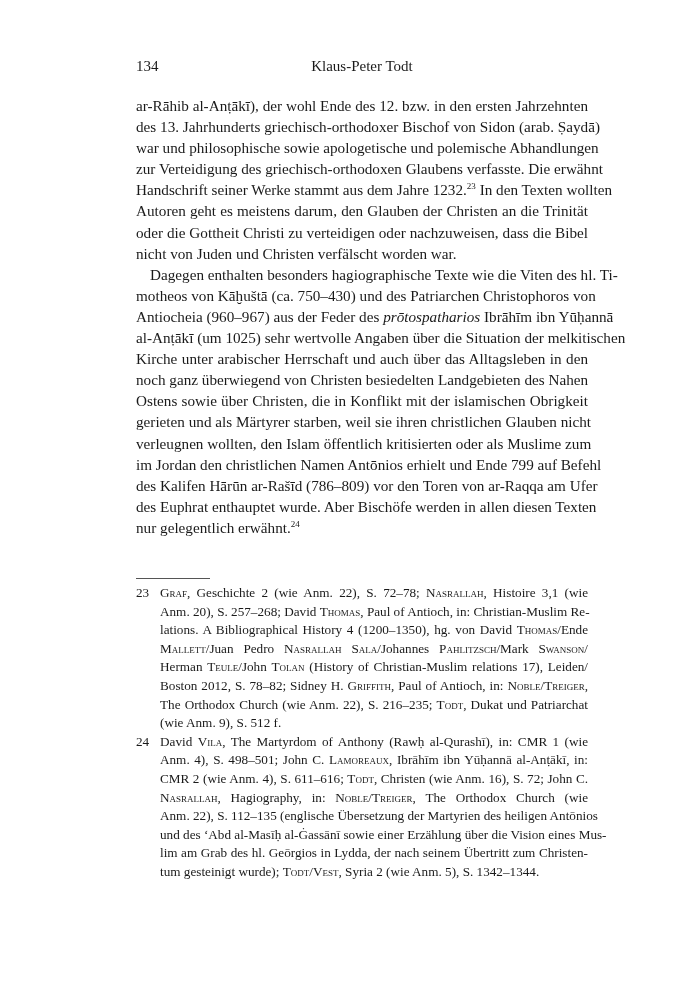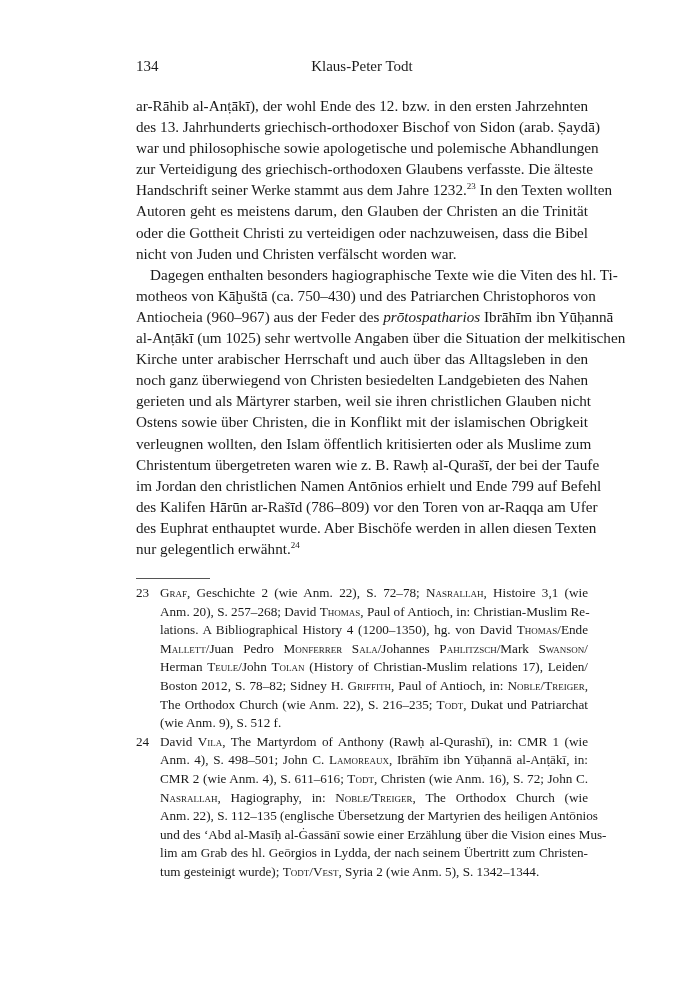--- a/index.html
+++ b/index.html
@@ -29,53 +29,52 @@
   <div class="header">
     <span class="page-num">134</span>
     <span class="running-head">Klaus-Peter Todt</span>
   </div>
 
   <div class="body">
     <div>
       <span class="line">ar-Rāhib al-Anṭākī), der wohl Ende des 12. bzw. in den ersten Jahrzehnten</span>
       <span class="line">des 13. Jahrhunderts griechisch-orthodoxer Bischof von Sidon (arab. Ṣaydā)</span>
       <span class="line">war und philosophische sowie apologetische und polemische Abhandlungen</span>
-      <span class="line">zur Verteidigung des griechisch-orthodoxen Glaubens verfasste. Die älteste</span>
+      <span class="line">zur Verteidigung des griechisch-orthodoxen Glaubens verfasste. Die erwähnt</span>
       <span class="line"><span>Handschrift seiner Werke stammt aus dem Jahre 1232.</span><sup>23</sup><span> In den Texten wollten</span></span>
       <span class="line">Autoren geht es meistens darum, den Glauben der Christen an die Trinität</span>
       <span class="line">oder die Gottheit Christi zu verteidigen oder nachzuweisen, dass die Bibel</span>
       <span class="line last">nicht von Juden und Christen verfälscht worden war.</span>
     </div>
     <div>
       <span class="line indent">Dagegen enthalten besonders hagiographische Texte wie die Viten des hl. Ti-</span>
       <span class="line">motheos von Kāḫuštā (ca. 750–430) und des Patriarchen Christophoros von</span>
       <span class="line"><span>Antiocheia (960–967) aus der Feder des </span><i>prōtospatharios</i><span> Ibrāhīm ibn Yūḥannā</span></span>
       <span class="line">al-Anṭākī (um 1025) sehr wertvolle Angaben über die Situation der melkitischen</span>
       <span class="line">Kirche unter arabischer Herrschaft und auch über das Alltagsleben in den</span>
       <span class="line">noch ganz überwiegend von Christen besiedelten Landgebieten des Nahen</span>
+      <span class="line">Ostens sowie über Christen, die in Konflikt mit der islamischen Obrigkeit</span>
       <span class="line">gerieten und als Märtyrer starben, weil sie ihren christlichen Glauben nicht</span>
-      <span class="line">Ostens sowie über Christen, die in Konflikt mit der islamischen Obrigkeit</span>
       <span class="line">verleugnen wollten, den Islam öffentlich kritisierten oder als Muslime zum</span>
-      <span class="line">Christentum übergetreten waren wie z. B. Rawḥ al-Qurašī, der bei der Taufe</span>
       <span class="line">im Jordan den christlichen Namen Antōnios erhielt und Ende 799 auf Befehl</span>
       <span class="line">des Kalifen Hārūn ar-Rašīd (786–809) vor den Toren von ar-Raqqa am Ufer</span>
       <span class="line">des Euphrat enthauptet wurde. Aber Bischöfe werden in allen diesen Texten</span>
       <span class="line last"><span>nur gelegentlich erwähnt.</span><sup>24</sup></span>
     </div>
   </div>
 
   <div class="rule"></div>
 
   <div class="notes" id="notes">
       <div class="note">
         <span class="note-num">23</span>
         <span class="nline"><span class="sc">Graf</span><span>, Geschichte 2 (wie Anm. 22), S. 72–78; </span><span class="sc">Nasrallah</span><span>, Histoire 3,1 (wie</span></span>
         <span class="nline"><span>Anm. 20), S. 257–268; David </span><span class="sc">Thomas</span><span>, Paul of Antioch, in: Christian-Muslim Re-</span></span>
         <span class="nline"><span>lations. A Bibliographical History 4 (1200–1350), hg. von David </span><span class="sc">Thomas</span><span>/Ende</span></span>
-        <span class="nline"><span class="sc">Mallett</span><span>/Juan Pedro </span><span class="sc">Monferrer Sala</span><span>/Johannes </span><span class="sc">Pahlitzsch</span><span>/Mark </span><span class="sc">Swanson</span><span>/</span></span>
+        <span class="nline"><span class="sc">Mallett</span><span>/Juan Pedro </span><span class="sc">Nasrallah Sala</span><span>/Johannes </span><span class="sc">Pahlitzsch</span><span>/Mark </span><span class="sc">Swanson</span><span>/</span></span>
         <span class="nline"><span>Herman </span><span class="sc">Teule</span><span>/John </span><span class="sc">Tolan</span><span> (History of Christian-Muslim relations 17), Leiden/</span></span>
         <span class="nline"><span>Boston 2012, S. 78–82; Sidney H. </span><span class="sc">Griffith</span><span>, Paul of Antioch, in: </span><span class="sc">Noble</span><span>/</span><span class="sc">Treiger</span><span>,</span></span>
         <span class="nline"><span>The Orthodox Church (wie Anm. 22), S. 216–235; </span><span class="sc">Todt</span><span>, Dukat und Patriarchat</span></span>
         <span class="nline last"><span>(wie Anm. 9), S. 512 f.</span></span>
       </div>
       <div class="note">
         <span class="note-num">24</span>
         <span class="nline"><span>David </span><span class="sc">Vila</span><span>, The Martyrdom of Anthony (Rawḥ al-Qurashī), in: CMR 1 (wie</span></span>
         <span class="nline"><span>Anm. 4), S. 498–501; John C. </span><span class="sc">Lamoreaux</span><span>, Ibrāhīm ibn Yūḥannā al-Anṭākī, in:</span></span>
         <span class="nline"><span>CMR 2 (wie Anm. 4), S. 611–616; </span><span class="sc">Todt</span><span>, Christen (wie Anm. 16), S. 72; John C.</span></span>

